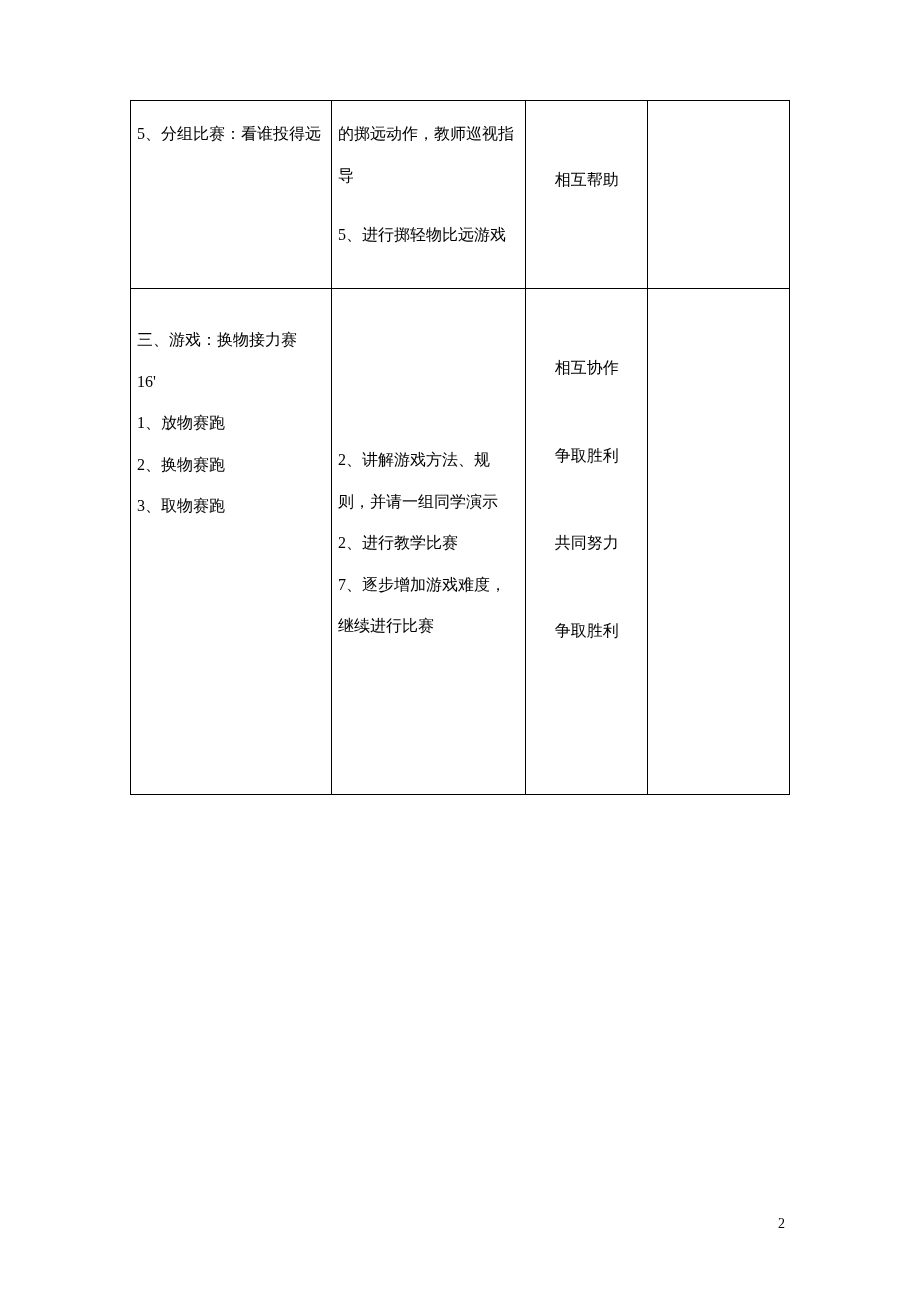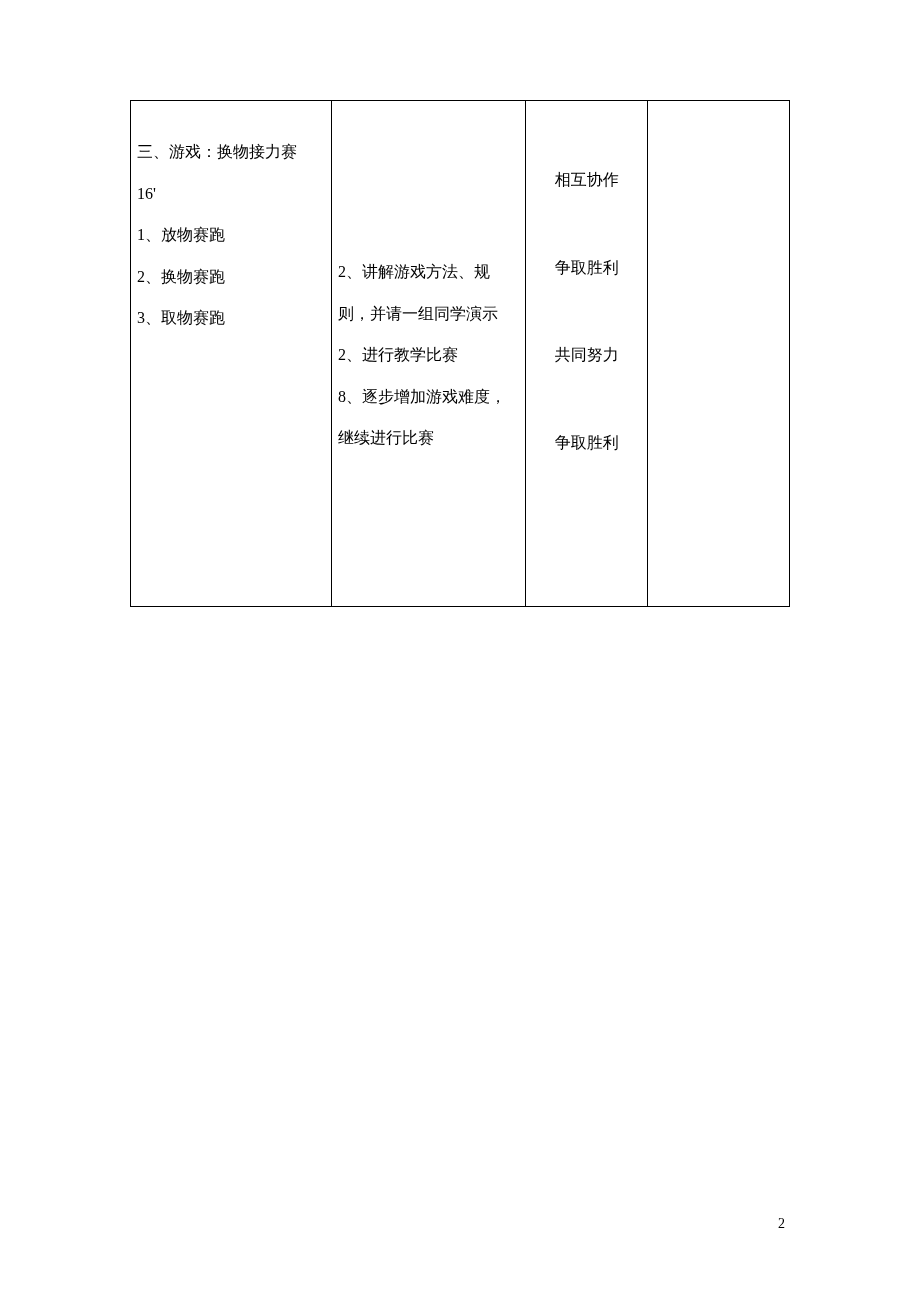--- a/index.html
+++ b/index.html
@@ -67,37 +67,52 @@
 <div class="page">
   <table>
     <colgroup>
       <col class="col1">
       <col class="col2">
       <col class="col3">
       <col class="col4">
     </colgroup>
 
     <tbody>
+        <tr class="row1">
+      <td>
+        <p>5、分组比赛：看谁投得远</p>
+      </td>
+      <td>
+        <p>的掷远动作，教师巡视指导</p>
+        <div class="spacer"></div>
+        <p>5、进行掷轻物比远游戏</p>
+      </td>
+      <td>
+        <div class="spacer-lg"></div>
+        <p class="centered">相互帮助</p>
+      </td>
+      <td></td>
+    </tr>
 
     <tr class="row2">
       <td>
         <div class="spacer"></div>
         <p>三、游戏：换物接力赛</p>
         <p>16'</p>
         <p>1、放物赛跑</p>
         <p>2、换物赛跑</p>
         <p>3、取物赛跑</p>
       </td>
       <td>
         <div class="spacer-lg"></div>
         <div class="spacer-lg"></div>
         <div class="spacer-lg"></div>
         <p>2、讲解游戏方法、规则，并请一组同学演示</p>
         <p>2、进行教学比赛</p>
-        <p>8、逐步增加游戏难度，继续进行比赛</p>
+        <p>7、逐步增加游戏难度，继续进行比赛</p>
       </td>
       <td>
         <div class="spacer-lg"></div>
         <p class="centered">相互协作</p>
         <div class="spacer-lg"></div>
         <p class="centered">争取胜利</p>
         <div class="spacer-lg"></div>
         <p class="centered">共同努力</p>
         <div class="spacer-lg"></div>
         <p class="centered">争取胜利</p>

